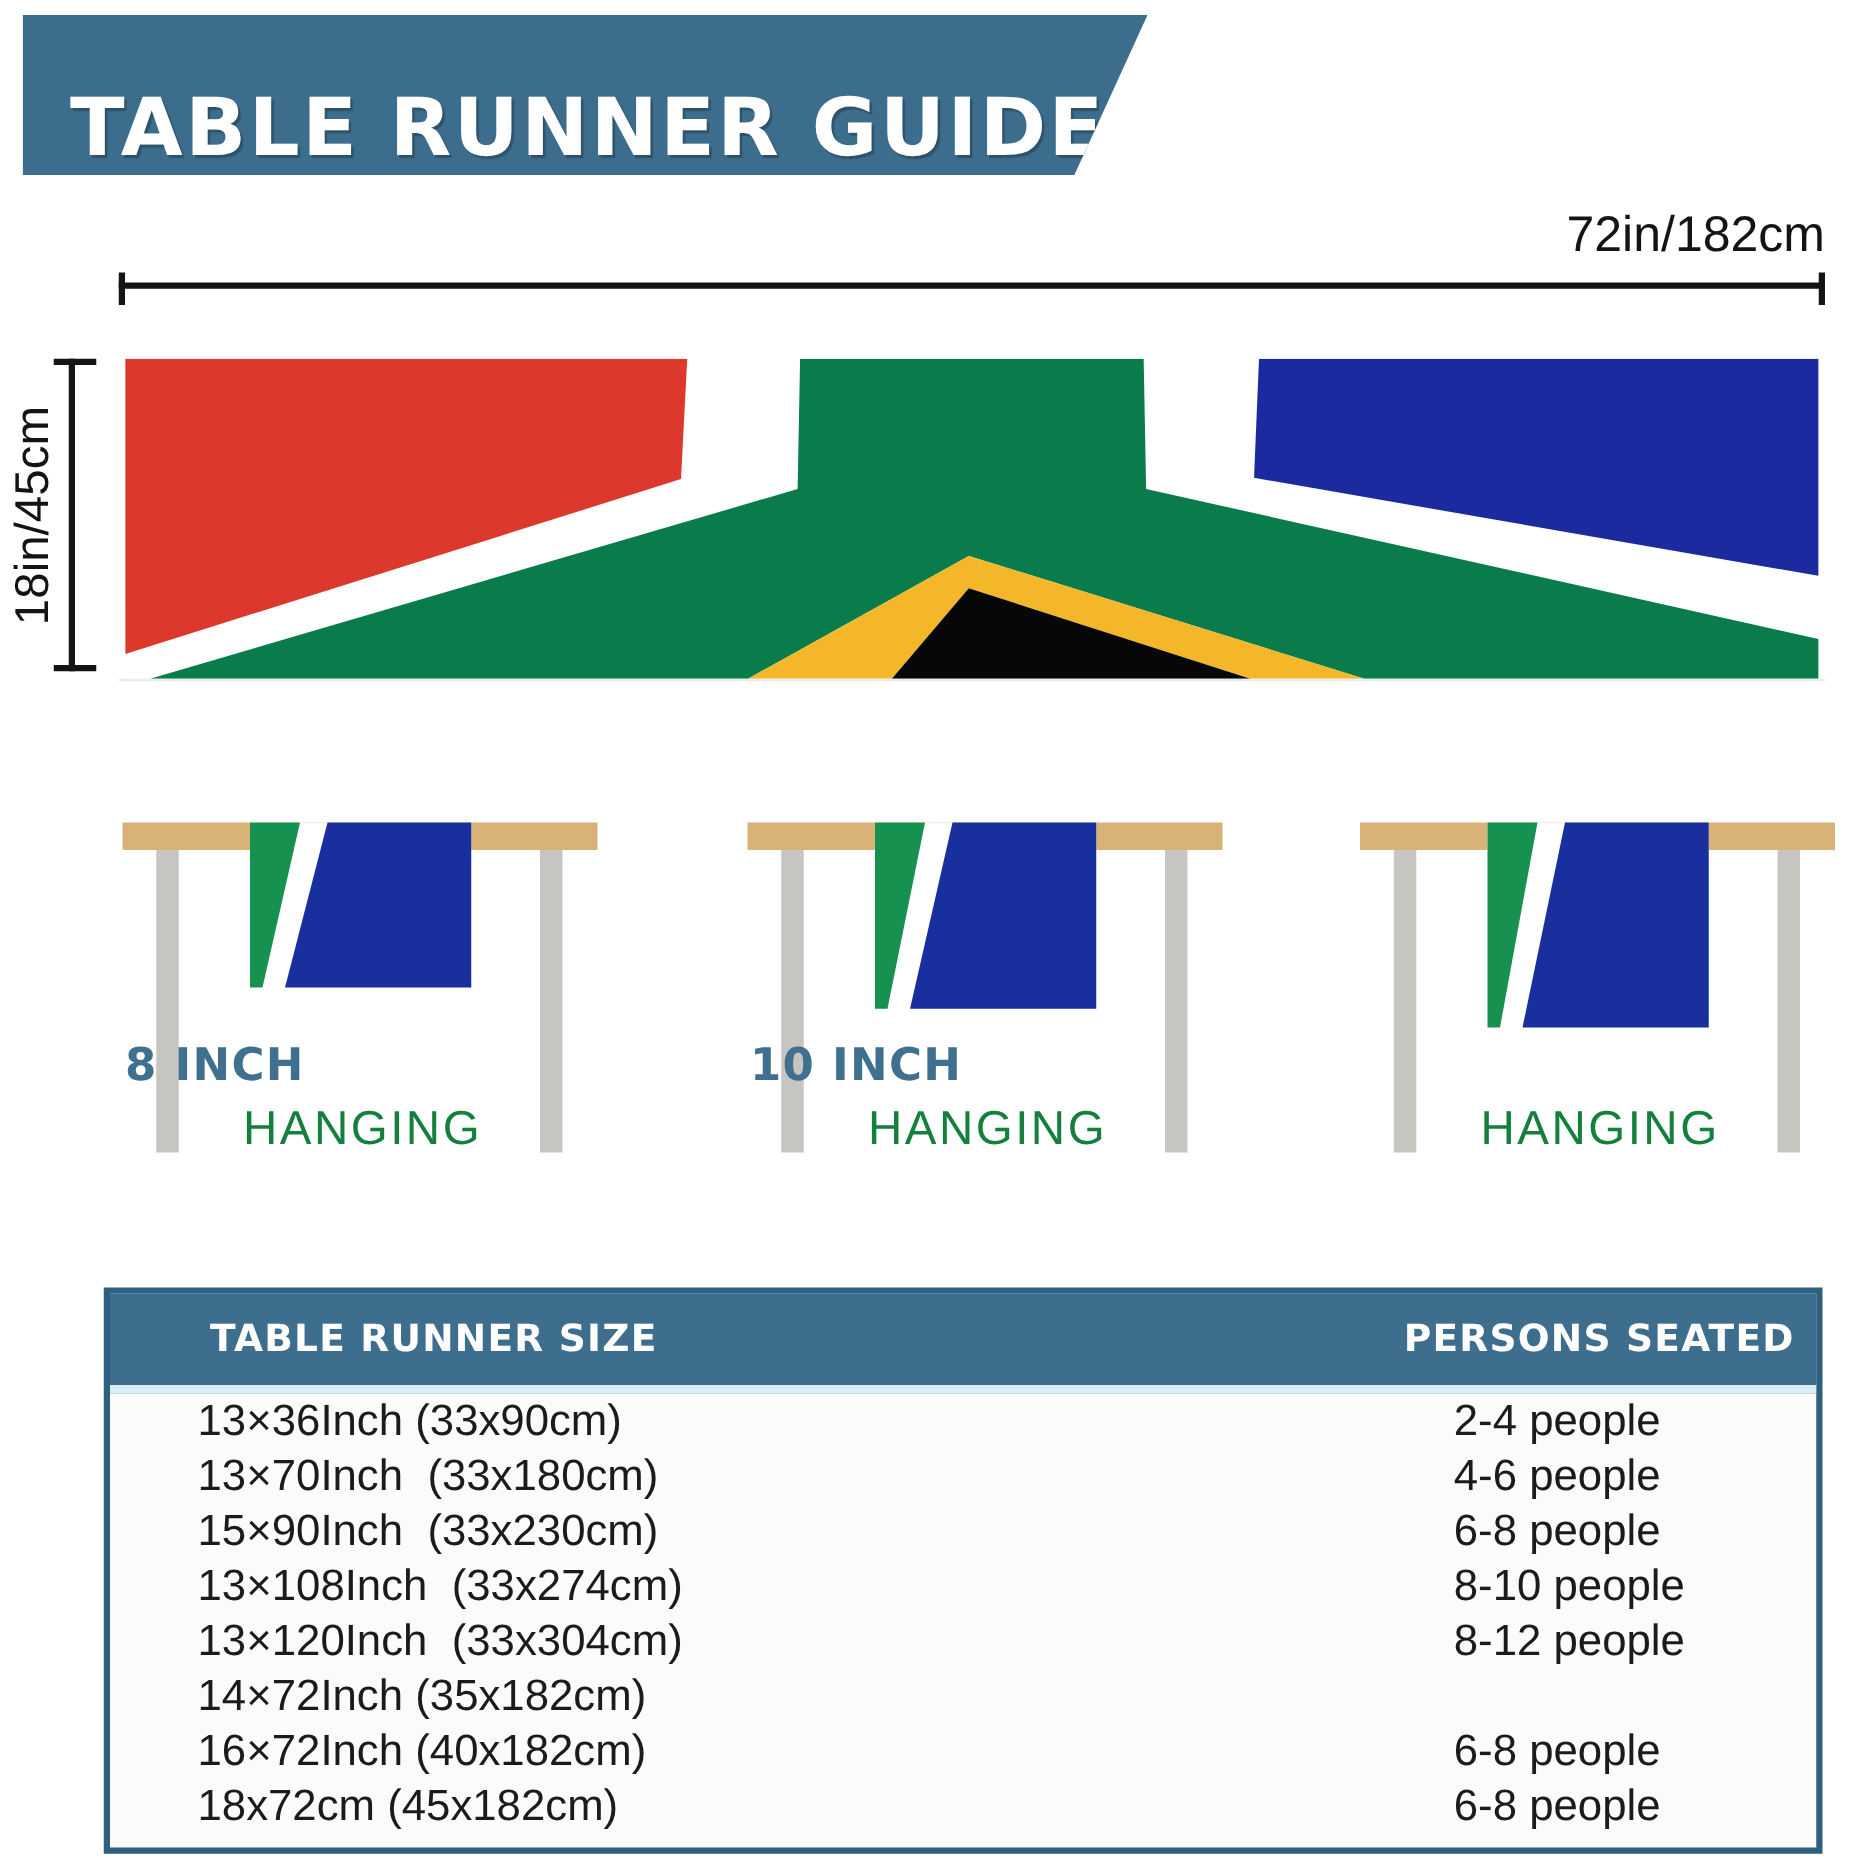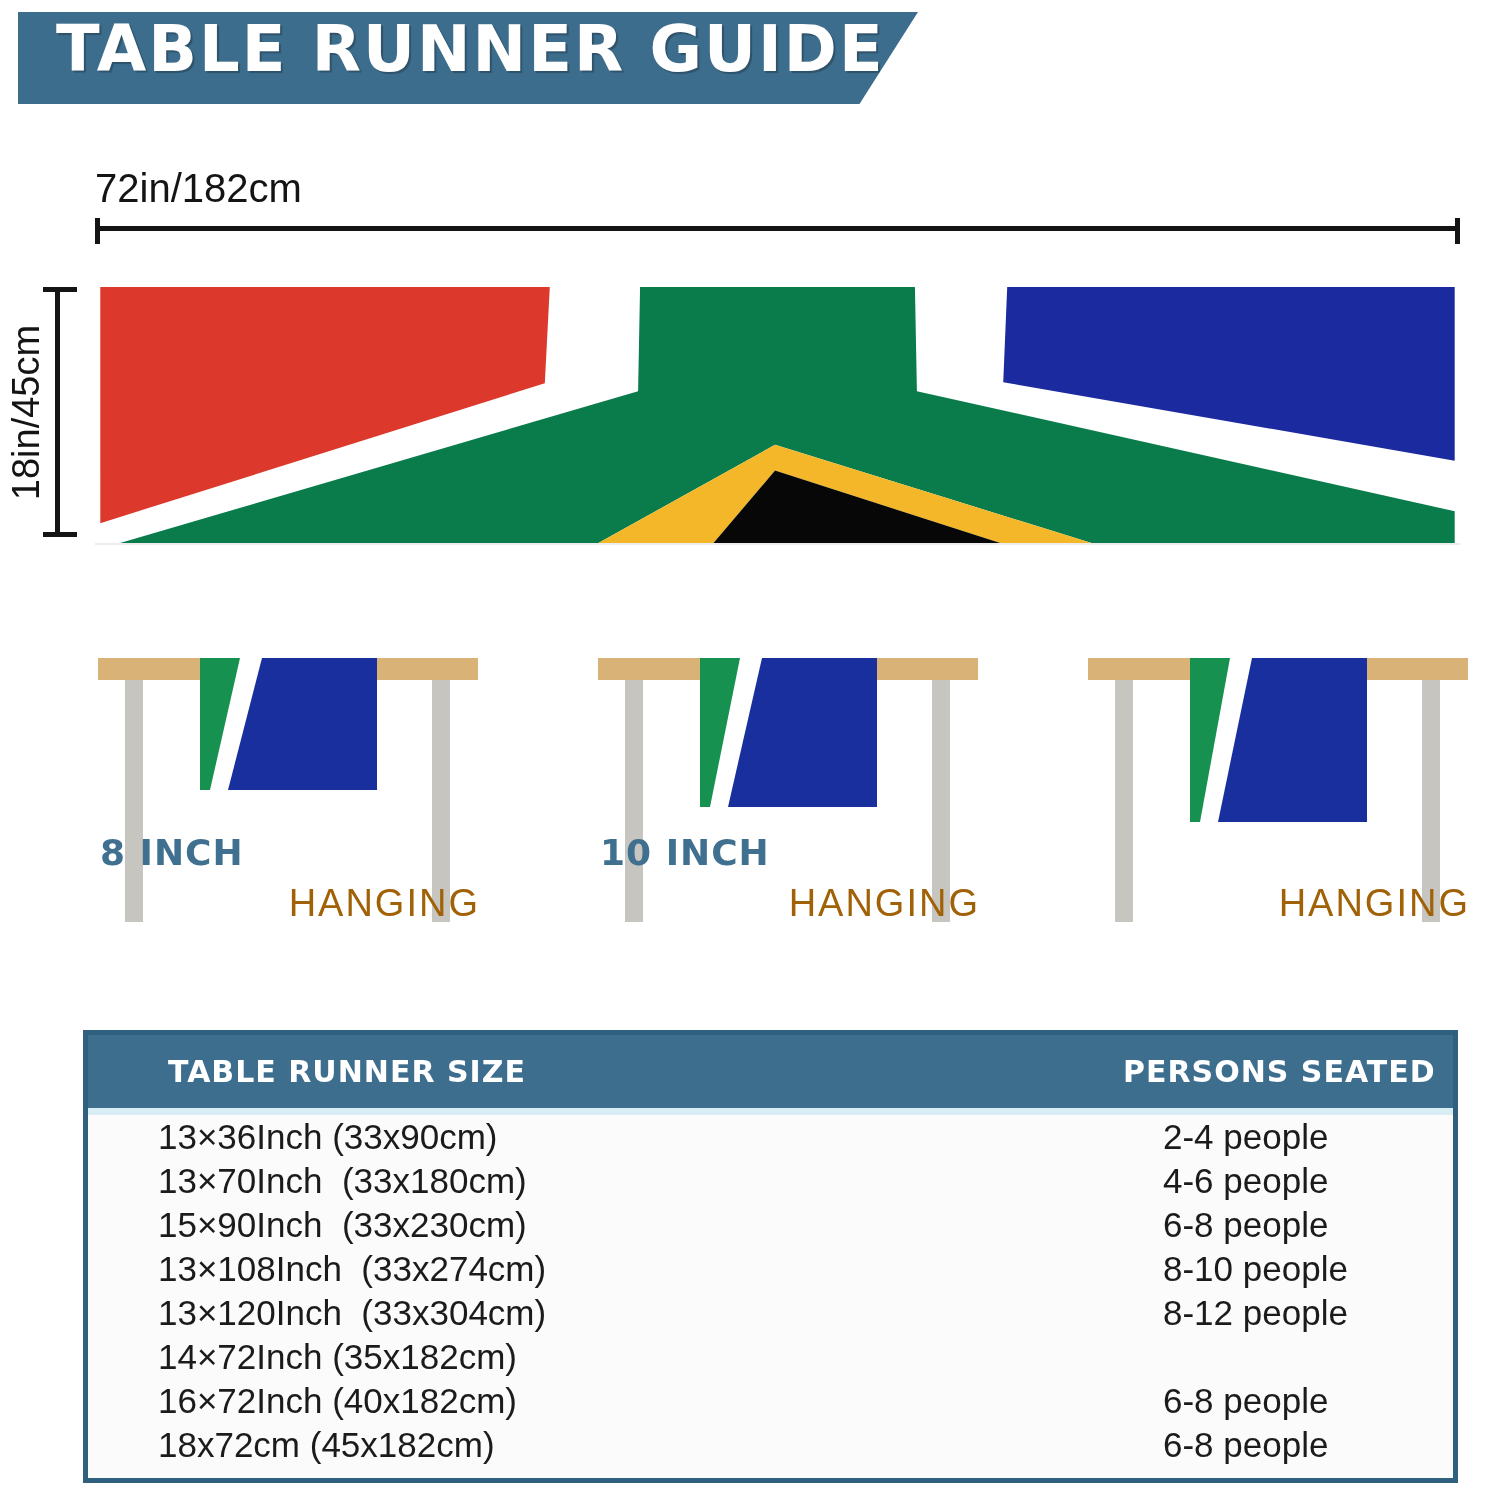--- a/index.html
+++ b/index.html
@@ -4,34 +4,34 @@
 <style>
   * { box-sizing: border-box; }
   html,body { margin:0; padding:0; }
   body {
     width:1493px; height:1500px; position:relative; background:#ffffff;
     font-family:"Liberation Sans", sans-serif; overflow:hidden; color:#161616;
   }
 
   
   .banner {
-    position:absolute; top:12px; left:18px; width:900px; height:92px;
+    position:absolute; top:12px; left:18px; width:900px; height:128px;
     background:#3d6d8d;
     clip-path:polygon(0 0, 100% 0, 93.5% 100%, 0 100%);
-    display:flex; align-items:flex-start; padding-left:38px;
+    display:flex; align-items:flex-end; padding-left:38px;
   }
   .banner-title {
     color:#ffffff; font-family:"DejaVu Sans", sans-serif;
     font-size:64px; font-weight:bold; letter-spacing:2px; white-space:nowrap;
     text-shadow:2px 2px 1px rgba(0,0,0,0.25);
   }
 
   
   .dim-top-label {
-    position:absolute; top:166px; left:95px; width:1365px; text-align:left;
+    position:absolute; top:166px; left:95px; width:1365px; text-align:right;
     font-size:40px; color:#141414;
   }
   .h-dim {
     position:absolute; top:226px; left:95px; width:1365px; height:0;
     border-top:5px solid #141414;
   }
   .h-dim::before, .h-dim::after {
     content:""; position:absolute; top:-13px; width:5px; height:26px; background:#141414;
   }
   .h-dim::before { left:0; }
@@ -60,22 +60,22 @@
   
   .fig { position:absolute; top:630px; width:420px; height:300px; }
   .fig-1 { left:80px; } .fig-2 { left:580px; } .fig-3 { left:1070px; }
   .fig svg { position:absolute; top:0; left:0; }
   .fig-label {
     position:absolute; top:202px; left:20px; width:380px; text-align:left;
     font-size:36px; font-weight:bold; color:#40708f; letter-spacing:1px;
     font-family:"DejaVu Sans", sans-serif;
   }
   .fig-sub {
-    position:absolute; top:252px; left:20px; width:380px; text-align:right;
-    font-size:38px; color:#a16207; letter-spacing:2px;
+    position:absolute; top:252px; left:20px; width:380px; text-align:center;
+    font-size:38px; color:#15803d; letter-spacing:2px;
   }
 
   
   .chart {
     position:absolute; top:1030px; left:83px; width:1375px; height:453px;
     border:5px solid #2f607e; background:#fbfbfb;
   }
   .chart-header {
     height:80px; background:#3d6e8e; border-bottom:7px solid #d9edf4;
     display:flex; align-items:center; color:#ffffff;

